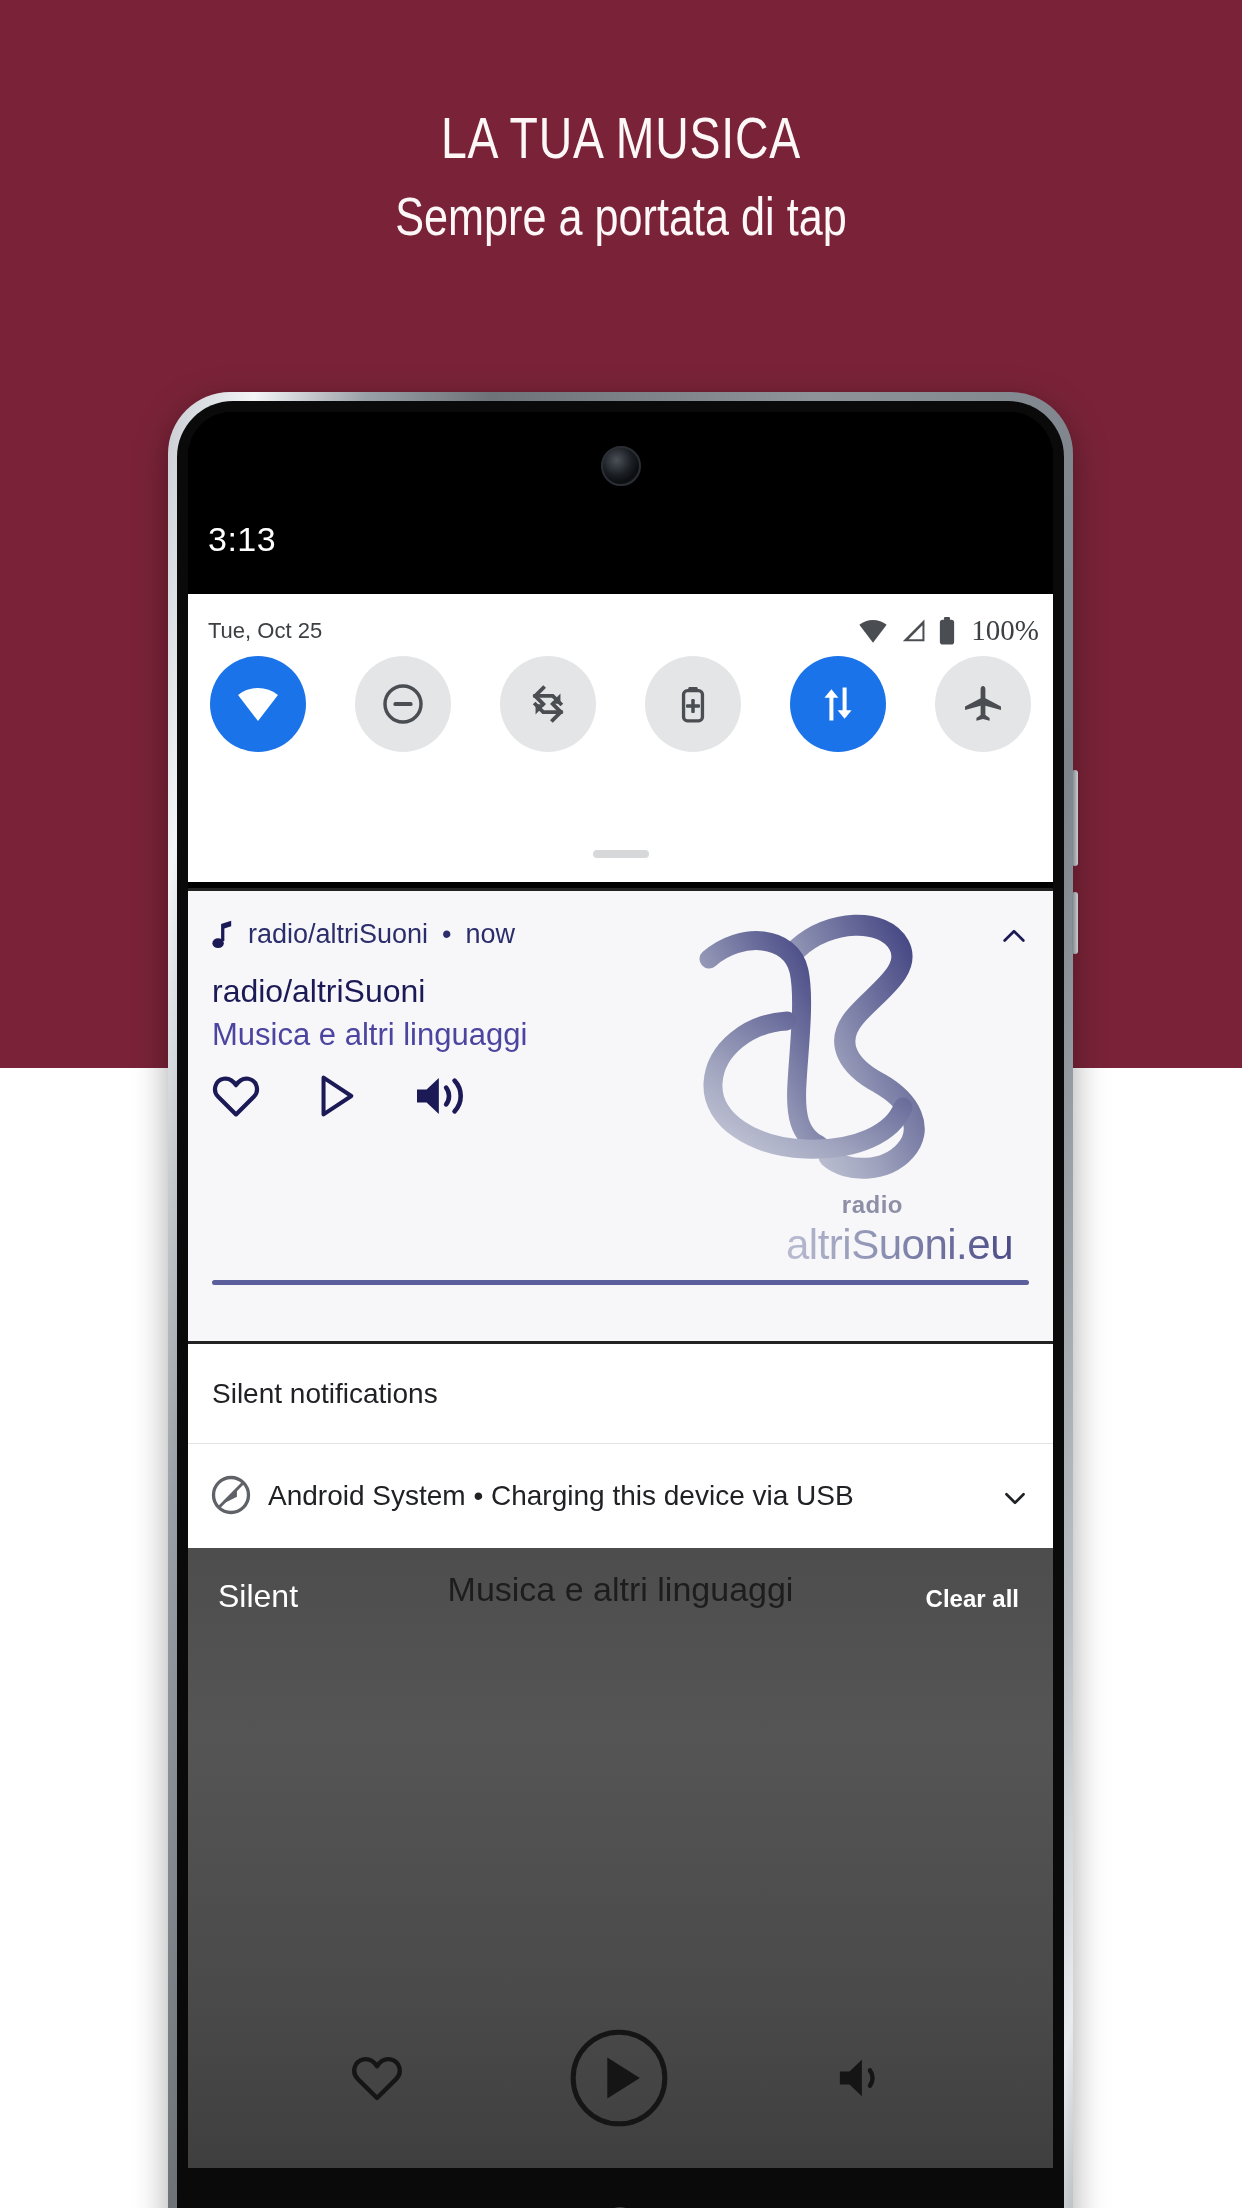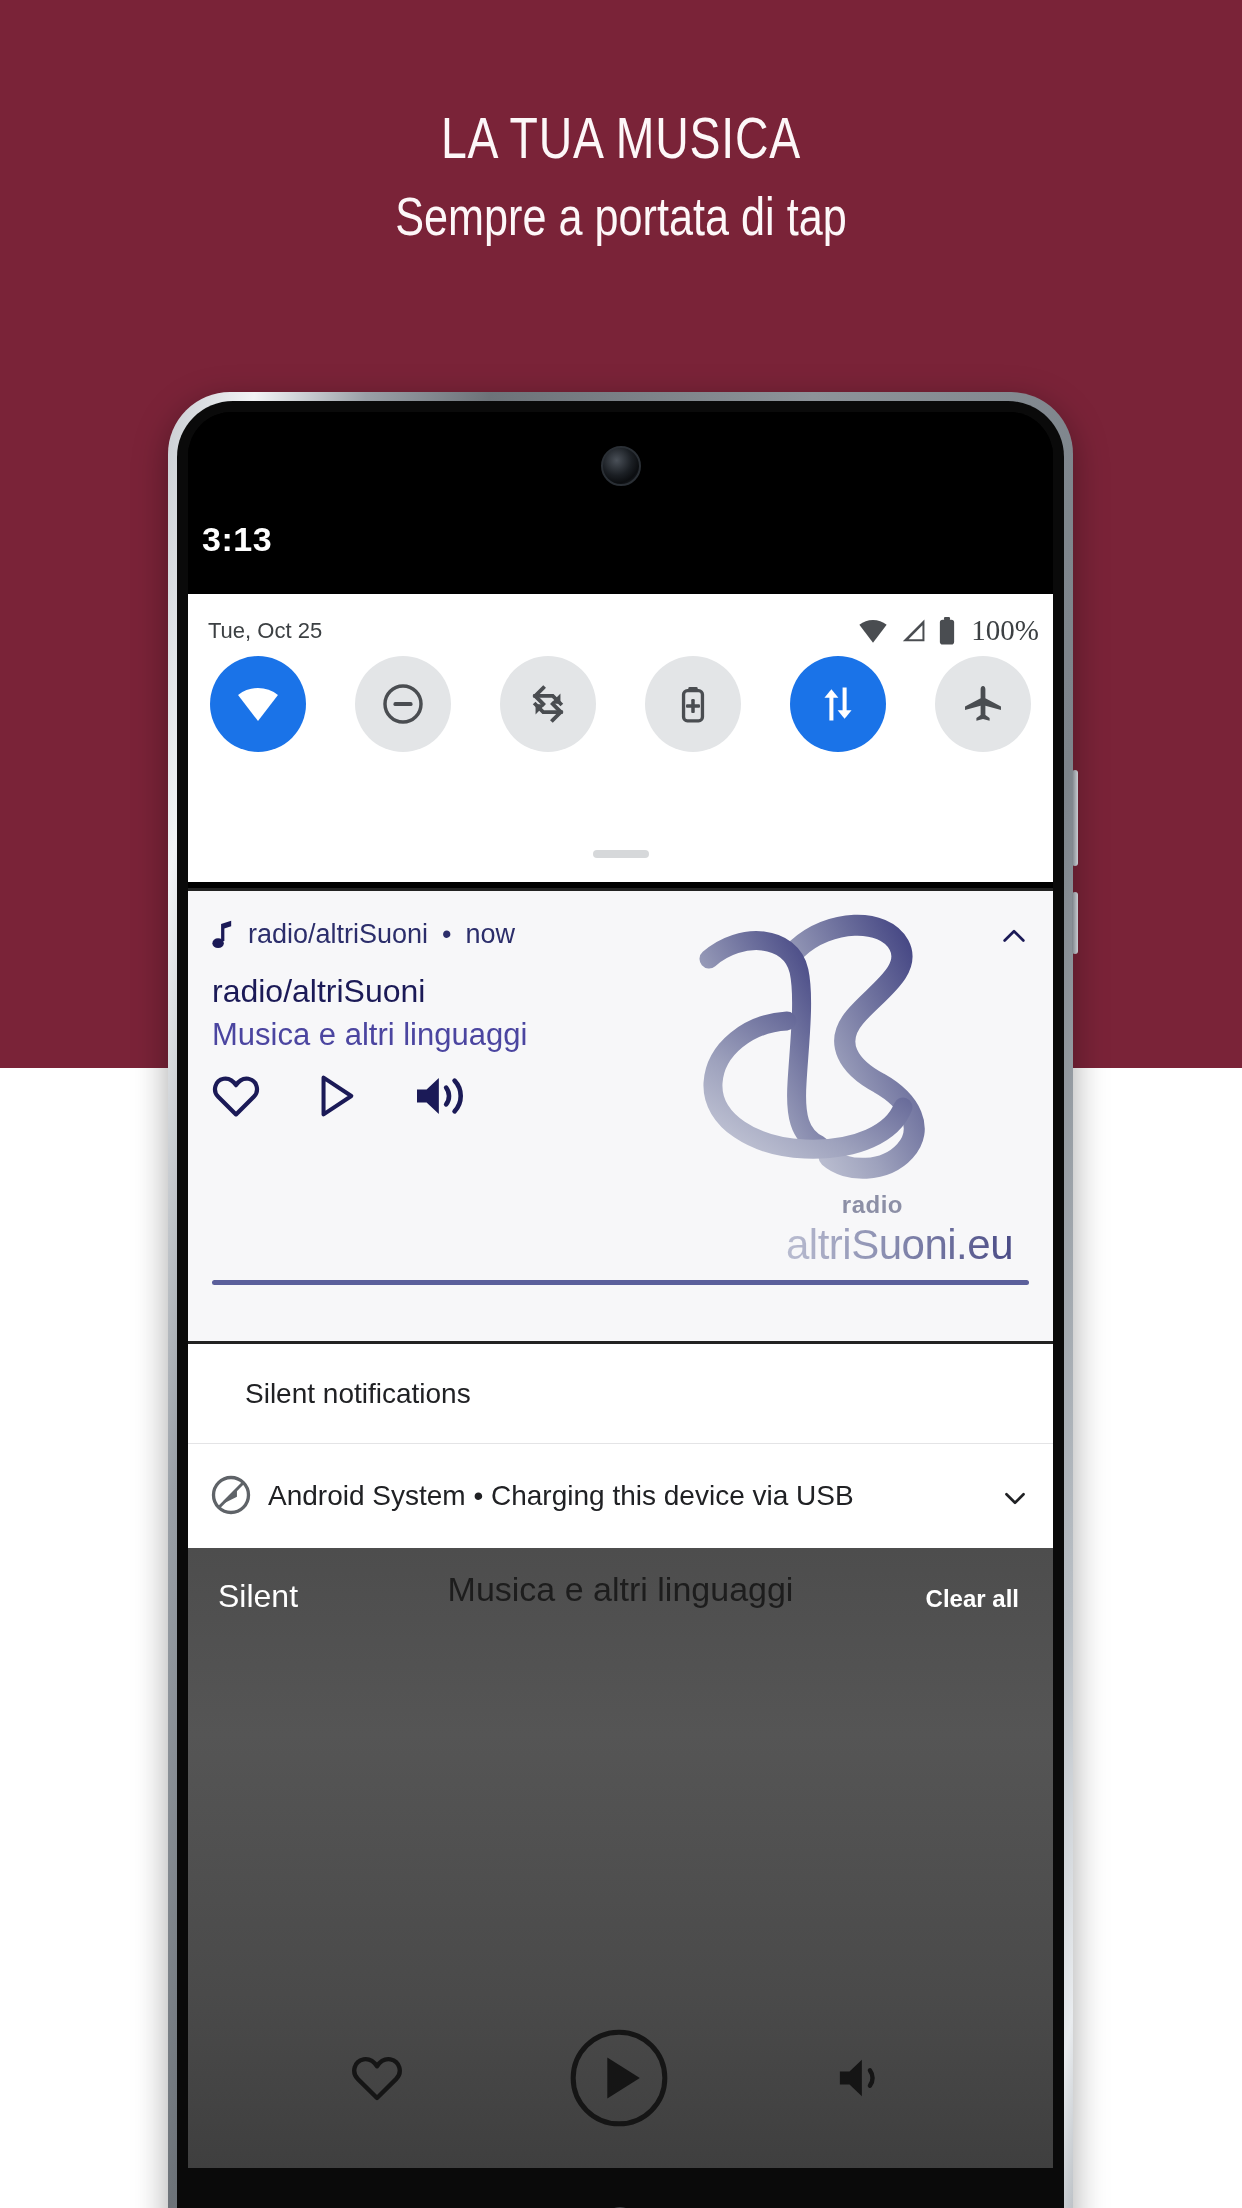--- a/index.html
+++ b/index.html
@@ -79,22 +79,22 @@
     position:absolute; left:0; top:0; width:100%; height:182px;
     background:#000;
   }
   .camera {
     position:absolute; left:50%; top:34px; margin-left:-20px;
     width:40px; height:40px; border-radius:50%;
     background:radial-gradient(circle at 38% 34%, #4a5058 0%, #1b1f24 46%, #0b0d10 70%, #2b3036 100%);
     border:2px solid #2a2f35;
   }
   .clock {
-    position:absolute; left:14px; top:108px;
-    color:#fff; font-size:34px; font-weight:700; letter-spacing:.5px;
+    position:absolute; left:20px; top:108px;
+    color:#fff; font-size:34px; font-weight:400; letter-spacing:.5px;
   }
 
   
   .qs {
     position:absolute; left:0; top:182px; width:100%; height:288px;
     background:#fff;
   }
   .qs-status {
     position:absolute; left:0; top:0; width:100%; height:72px;
   }
@@ -173,21 +173,21 @@
     -webkit-background-clip:text; background-clip:text; color:transparent;
   }
 
   
   .silent {
     position:absolute; left:0; top:932px; width:100%; height:100px;
     background:#fff;
     border-bottom:1px solid #e4e4e6;
   }
   .silent span {
-    position:absolute; left:24px; top:34px; font-size:28px; color:#202124;margin-left:33px;
+    position:absolute; left:24px; top:34px; font-size:28px; color:#202124;
   }
   .sysrow {
     position:absolute; left:0; top:1032px; width:100%; height:104px;
     background:#fff;
   }
   .sysrow .ic {
     position:absolute; left:22px; top:30px; width:42px; height:42px;
   }
   .sysrow .txt {
     position:absolute; left:80px; top:36px; font-size:28px; color:#202124;

